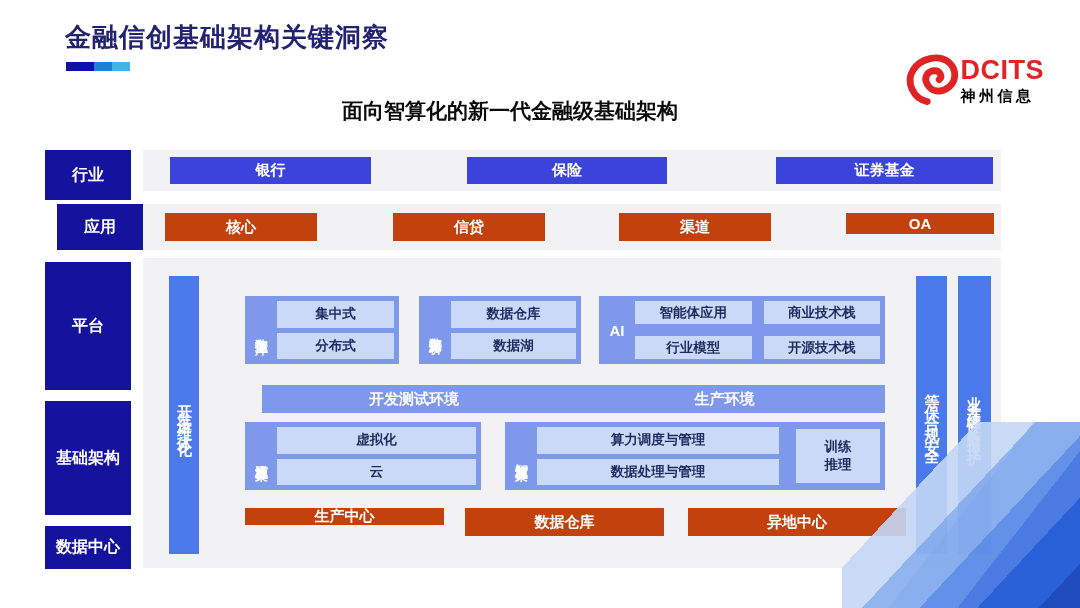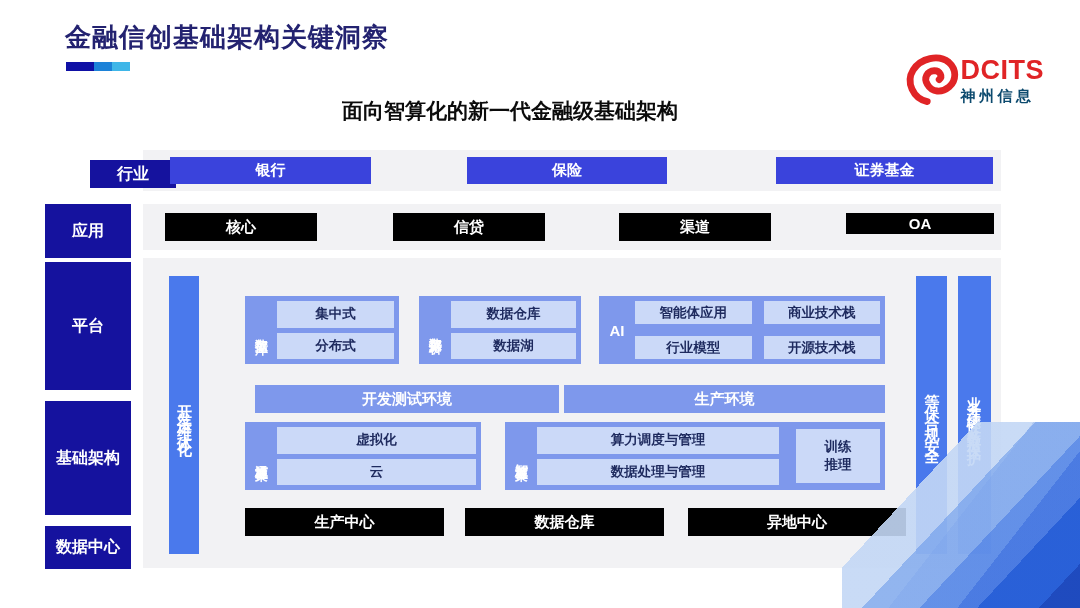--- a/index.html
+++ b/index.html
@@ -10,46 +10,46 @@
   .page-title{position:absolute;left:65px;top:20px;font-size:26px;font-weight:800;
               color:#232270;letter-spacing:1px;}
   .title-underline{position:absolute;left:66px;top:62px;height:9px;display:flex;}
   .title-underline .s1{width:28px;background:#0F10A5;}
   .title-underline .s2{width:18px;background:#1C82D8;}
   .title-underline .s3{width:18px;background:#3FB6E8;}
 
   .logo{position:absolute;right:36px;top:16px;display:flex;align-items:center;gap:0;margin-top:36px;}
   .logo-text{display:flex;flex-direction:column;align-items:flex-start;}
   .logo-brand{font-size:27px;font-weight:800;color:#E02426;line-height:1;letter-spacing:.5px;}
-  .logo-company{font-size:15px;font-weight:700;color:#0c4a6e;letter-spacing:3.5px;margin-top:3px;}
+  .logo-company{font-size:15px;font-weight:700;color:#000000;letter-spacing:3.5px;margin-top:3px;}
 
   .subtitle{position:absolute;left:0;right:60px;top:97px;text-align:center;
             font-size:21px;font-weight:800;color:#0b0b0b;}
 
   
   .layer-label{position:absolute;left:45px;width:86px;background:#15129E;color:#fff;
                display:flex;align-items:center;justify-content:center;
                font-size:16px;font-weight:700;}
-  #lab-industry{top:160px;height:28px;margin-left:45px;}
-  #lab-app{top:204px;height:54px;}
+  #lab-industry{top:150px;height:50px;}
+  #lab-app{top:204px;height:46px;margin-left:12px;}
   #lab-platform{top:262px;height:128px;}
   #lab-infra{top:401px;height:114px;}
   #lab-dc{top:526px;height:43px;}
 
   
   .strip{position:absolute;left:143px;width:858px;background:#F2F2F4;}
   #strip-industry{top:150px;height:41px;}
   #strip-app{top:204px;height:46px;}
   #strip-panel{top:258px;height:310px;}
 
   
   .bx{position:absolute;display:flex;align-items:center;justify-content:center;
       color:#fff;font-weight:700;font-size:15px;}
   .indigo{background:#3A43DC;}
-  .blue{background:#000000;}
+  .blue{background:#c2410c;}
   .peri{background:#7E98EC;}
 
   
   #bank{left:170px;top:157px;width:201px;height:27px;}
   #insurance{left:467px;top:157px;width:200px;height:27px;}
   #securities{left:776px;top:157px;width:217px;height:27px;}
   
   #core{left:165px;top:213px;width:152px;height:28px;}
   #credit{left:393px;top:213px;width:152px;height:28px;}
   #channel{left:619px;top:213px;width:152px;height:28px;}
@@ -71,29 +71,29 @@
   .hlabel{color:#fff;font-weight:700;font-size:15px;width:26px;display:flex;
           align-items:center;justify-content:center;}
   .col{flex:1;display:flex;flex-direction:column;gap:5px;}
   .grid2{flex:1;display:grid;grid-template-columns:1fr 1fr;gap:12px;}
   .chip{background:#CBD9F8;color:#1E2A5E;font-weight:700;font-size:13.5px;
         display:flex;align-items:center;justify-content:center;flex:1;}
 
   #sec-db{left:245px;top:296px;width:154px;height:68px;}
   #sec-analysis{left:419px;top:296px;width:162px;height:68px;}
   #sec-ai{left:599px;top:296px;width:286px;height:68px;}
-  #env-dev{left:255px;top:385px;width:304px;height:28px;}
+  #env-dev{left:262px;top:385px;width:304px;height:28px;}
   #env-prod{left:564px;top:385px;width:321px;height:28px;}
   #sec-genfw{left:245px;top:422px;width:236px;height:68px;}
   #sec-intfw{left:505px;top:422px;width:380px;height:68px;}
   .train-chip{flex:none;width:84px;height:54px;align-self:center;margin-left:12px;
               white-space:pre-line;text-align:center;line-height:1.3;}
 
   
-  #dc-prod{left:245px;top:508px;width:199px;height:28px;}
+  #dc-prod{left:245px;top:508px;width:199px;height:17px;}
   #dc-same{left:465px;top:508px;width:199px;height:28px;}
   #dc-remote{left:688px;top:508px;width:218px;height:28px;}
 
   
   .deco{position:absolute;right:0;bottom:0;width:238px;height:186px;pointer-events:none;
     background:
       linear-gradient(128deg, rgba(255,255,255,0) 50%, rgba(120,160,235,.30) 50% 68%, rgba(40,90,215,.30) 68% 100%),
       linear-gradient(133deg, rgba(214,228,248,0) 33%, rgba(195,215,245,.9) 33% 47%,
                       rgba(140,177,238,.95) 47% 61%, rgba(85,134,230,.97) 61% 75%,
                       #2a63d8 75% 90%, #1b44b4 90% 100%);}

